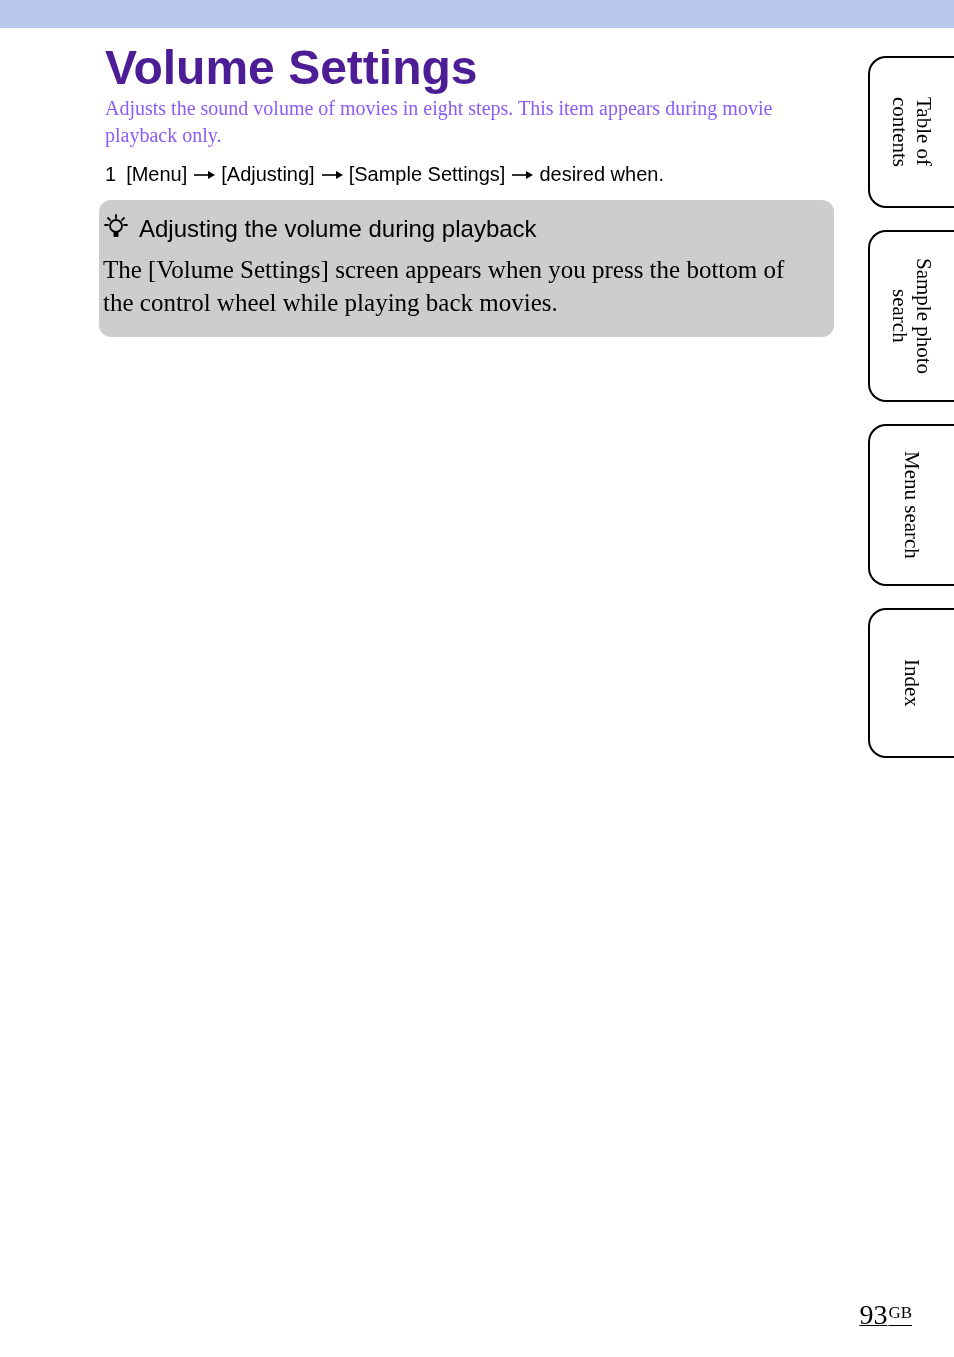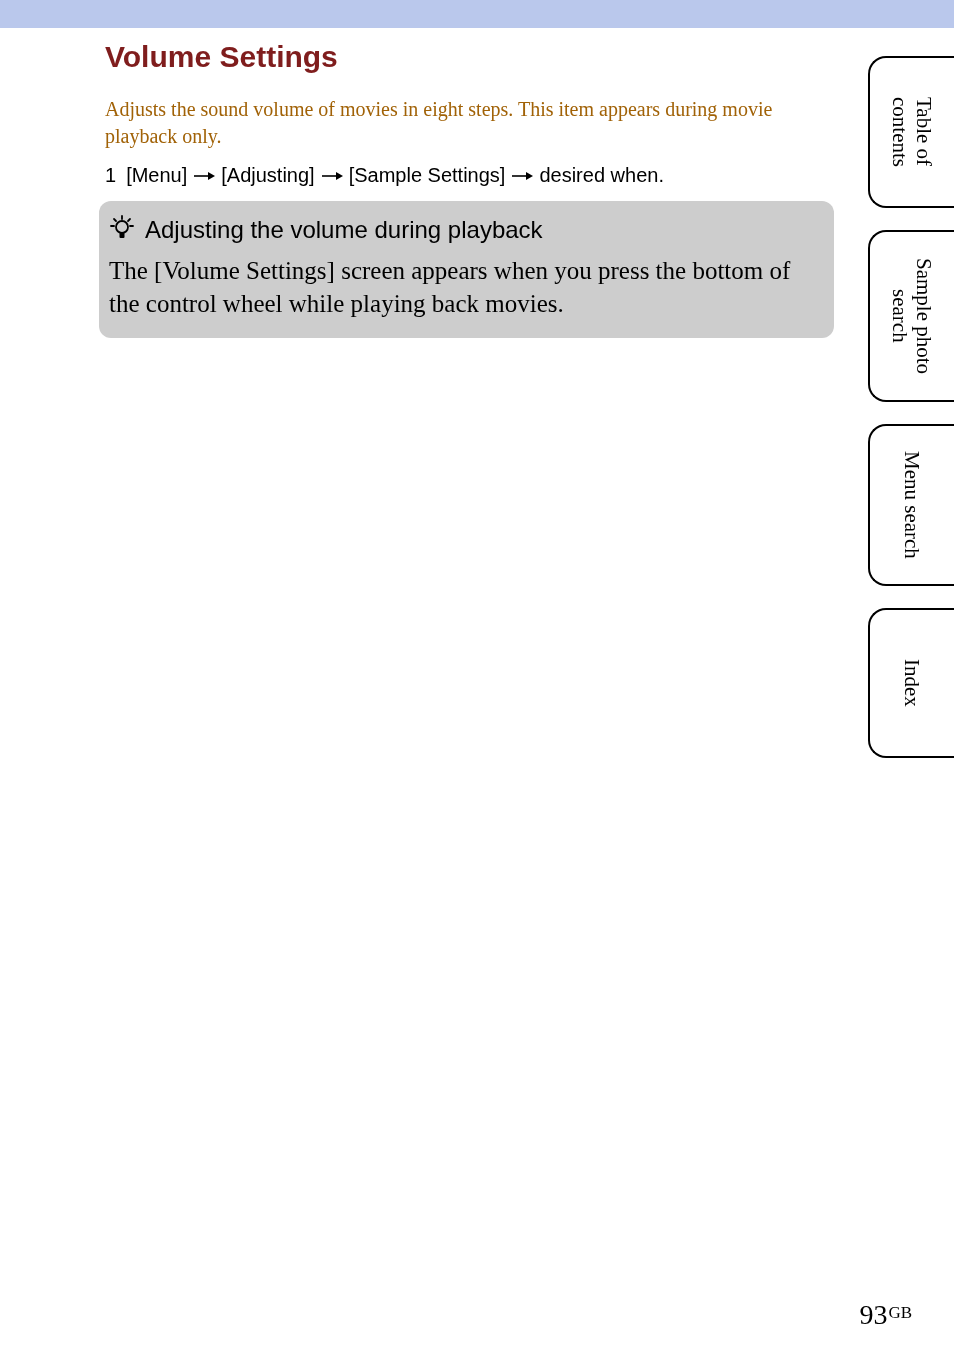--- a/index.html
+++ b/index.html
@@ -17,29 +17,28 @@
     height: 28px;
     background: #bac8ec;
   }
   .content {
     position: absolute;
     top: 40px;
     left: 105px;
     width: 725px;
   }
   h1.title {
-    color: #7f1d1d;
+    color: #4c1d95;
     font-family: Arial, Helvetica, sans-serif;
     font-weight: bold;
-    font-size: 30px;
-    margin-bottom: 22px;
+    font-size: 48px;
   }
   .intro {
     font-size: 20px;
-    color: #a16207;
+    color: #8b5cf6;
     line-height: 1.35;
     margin-bottom: 14px;
   }
   .step-line {
     font-family: Arial, Helvetica, sans-serif;
     font-size: 20px;
     color: #000;
     margin-bottom: 14px;
     display: flex;
     align-items: center;
@@ -49,21 +48,21 @@
   .step-num { margin-right: 6px; }
   .arrow-icon {
     display: inline-flex;
     width: 26px;
     justify-content: center;
   }
   .arrow-icon svg { display: block; }
   .tip-box {
     background: #cdcdcd;
     border-radius: 12px;
-    padding: 14px 18px 18px 10px;
+    padding: 14px 18px 18px 4px;
     width: 735px;
     margin-left: -6px;
   }
   .tip-header {
     display: flex;
     align-items: center;
     gap: 10px;
     margin-bottom: 10px;
   }
   .tip-icon { flex: none; }
@@ -110,20 +109,21 @@
   .tab-1 { height: 152px; }
   .tab-2 { height: 172px; }
   .tab-3 { height: 162px; }
   .tab-4 { height: 150px; }
   .page-number {
     position: absolute;
     bottom: 26px;
     right: 42px;
     font-family: "Times New Roman", Times, serif;
     color: #000;
+    text-decoration: underline;
   }
   .page-number .num { font-size: 28px; }
   .page-number .suf { font-size: 17px; vertical-align: super; margin-left: 1px; }
 </style>
 </head>
 <body>
 
 <div class="top-bar"></div>
 
 <div class="content">

